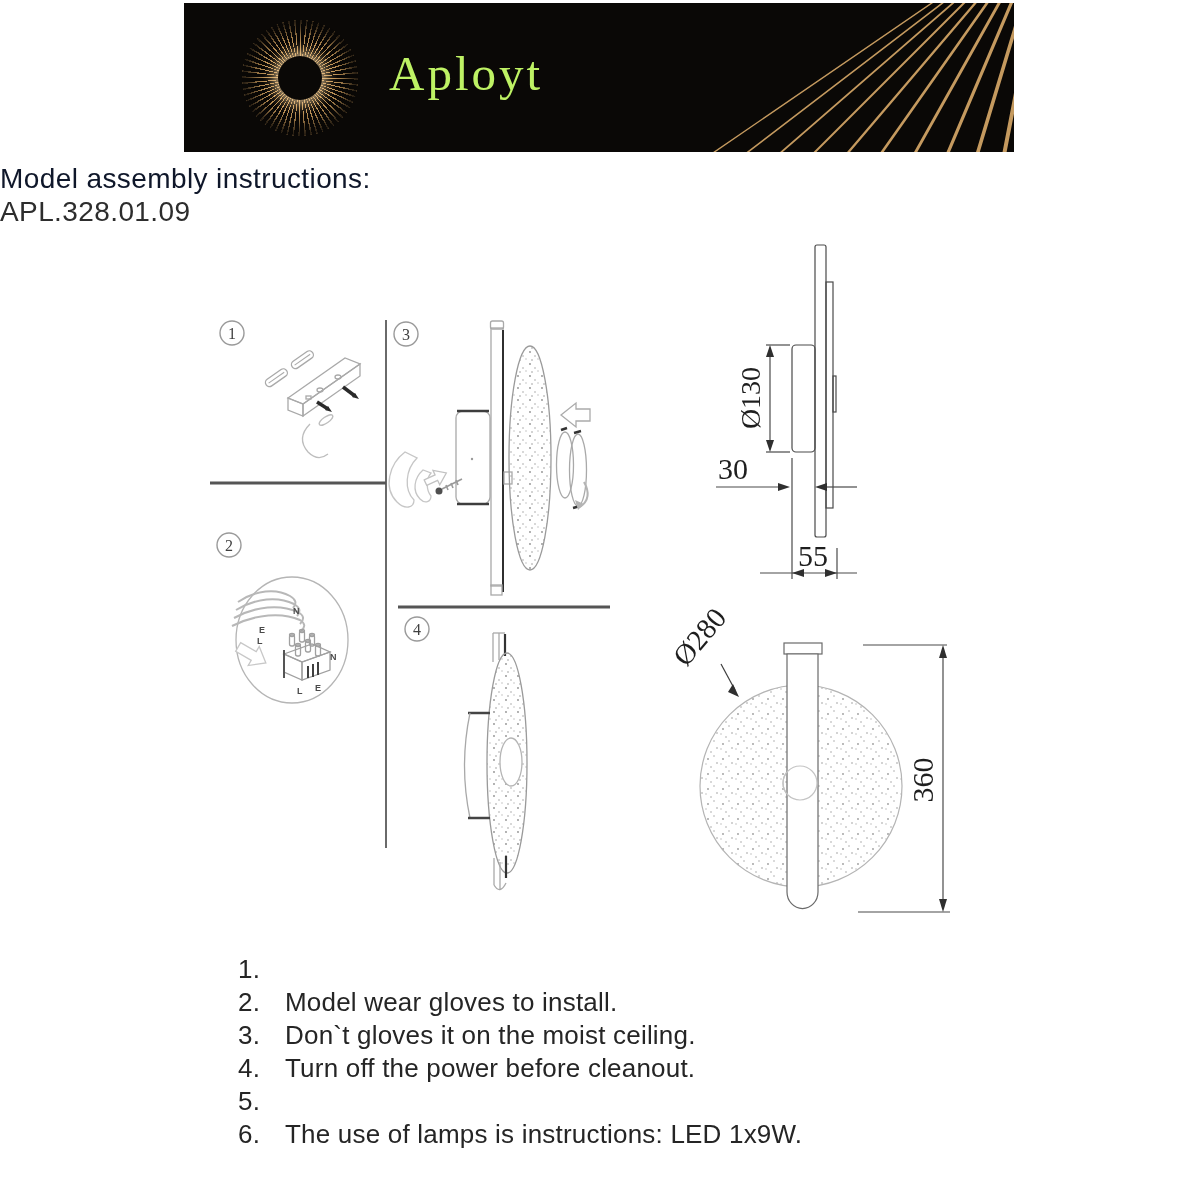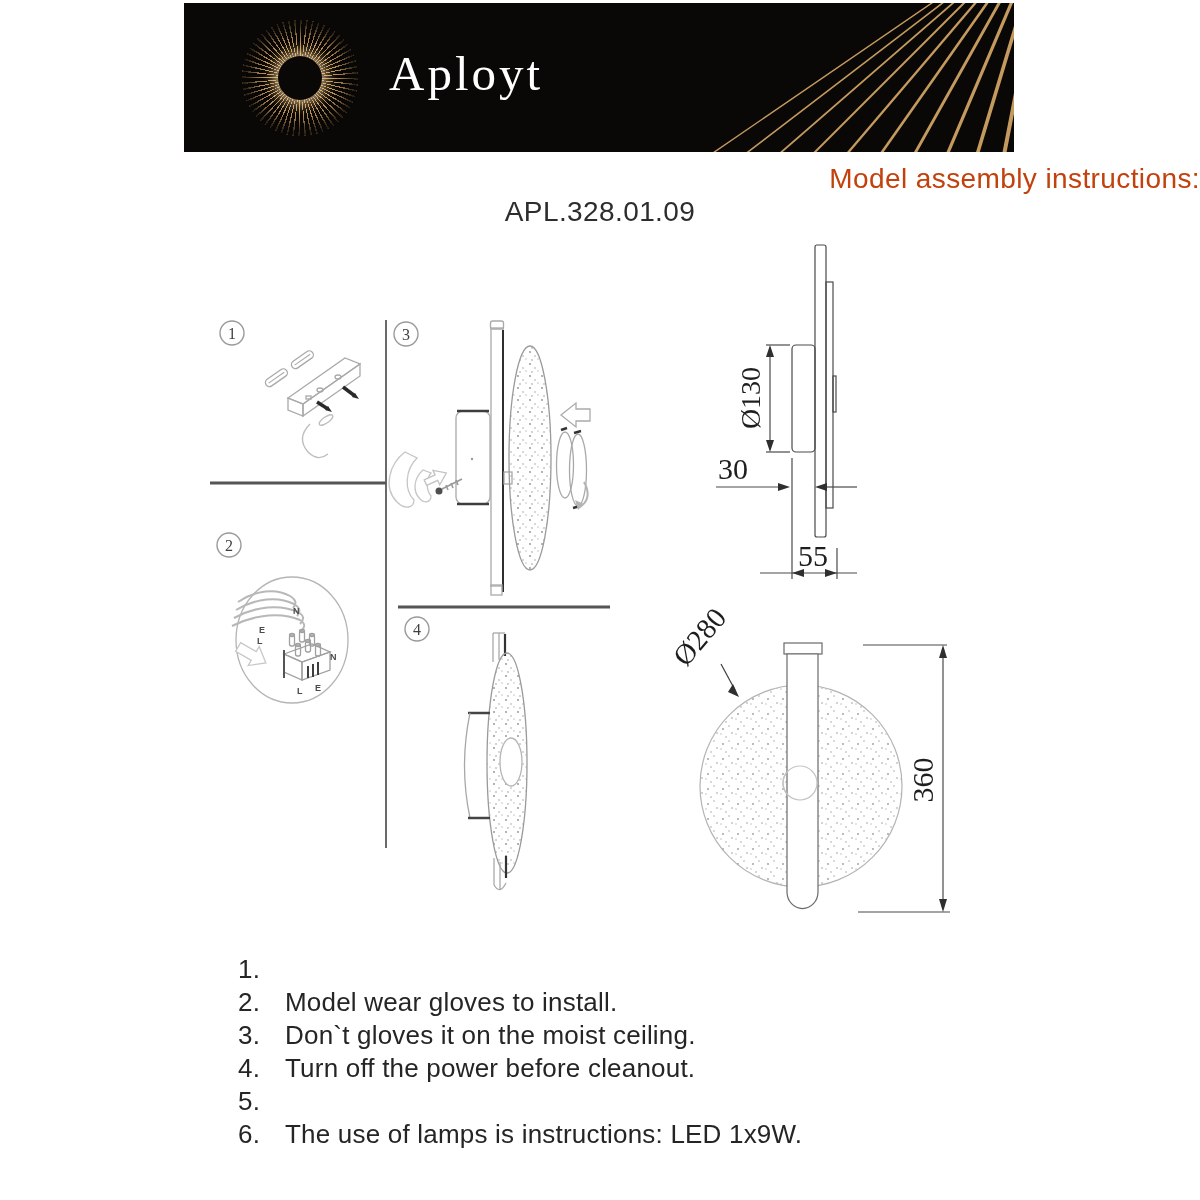--- a/index.html
+++ b/index.html
@@ -20,30 +20,30 @@
     box-shadow: inset 0 0 18px 10px #0a0806;
   }
   .sunburst::after{
     content:"";position:absolute;left:50%;top:50%;width:44px;height:44px;
     transform:translate(-50%,-50%);background:#0a0806;border-radius:50%;
     box-shadow:0 0 7px 3px rgba(238,204,152,0.55);
   }
   .brand{
     position:absolute;left:205px;top:42px;width:360px;
     font-family:"Liberation Serif", serif;
-    font-size:49px;font-weight:400;letter-spacing:3px;color:#ffffff;
+    font-size:49px;font-weight:400;letter-spacing:3px;color:#bef264;
   }
   .rays{position:absolute;right:0;top:0;}
   
   .doc-title{
-    position:absolute;left:0;top:163px;width:1200px;text-align:right;
-    font-size:28px;letter-spacing:0.4px;color:#c2410c;
+    position:absolute;left:0;top:163px;width:1200px;text-align:left;
+    font-size:28px;letter-spacing:0.4px;color:#0f172a;
   }
   .doc-model{
-    position:absolute;left:0;top:196px;width:1200px;text-align:center;
+    position:absolute;left:0;top:196px;width:1200px;
     font-size:28px;letter-spacing:0.4px;color:#2d2d2d;
   }
   
   .diagram{position:absolute;left:180px;top:230px;}
   .dimtext{font-family:"Liberation Serif", serif;fill:#1e1e1e;}
   .badge{font-family:"Liberation Serif", serif;fill:#3f3f3f;}
   .wlabel{font-family:"Liberation Sans", sans-serif;font-weight:bold;fill:#4a4a4a;}
   
   .instructions{
     position:absolute;left:238px;top:953px;width:780px;

